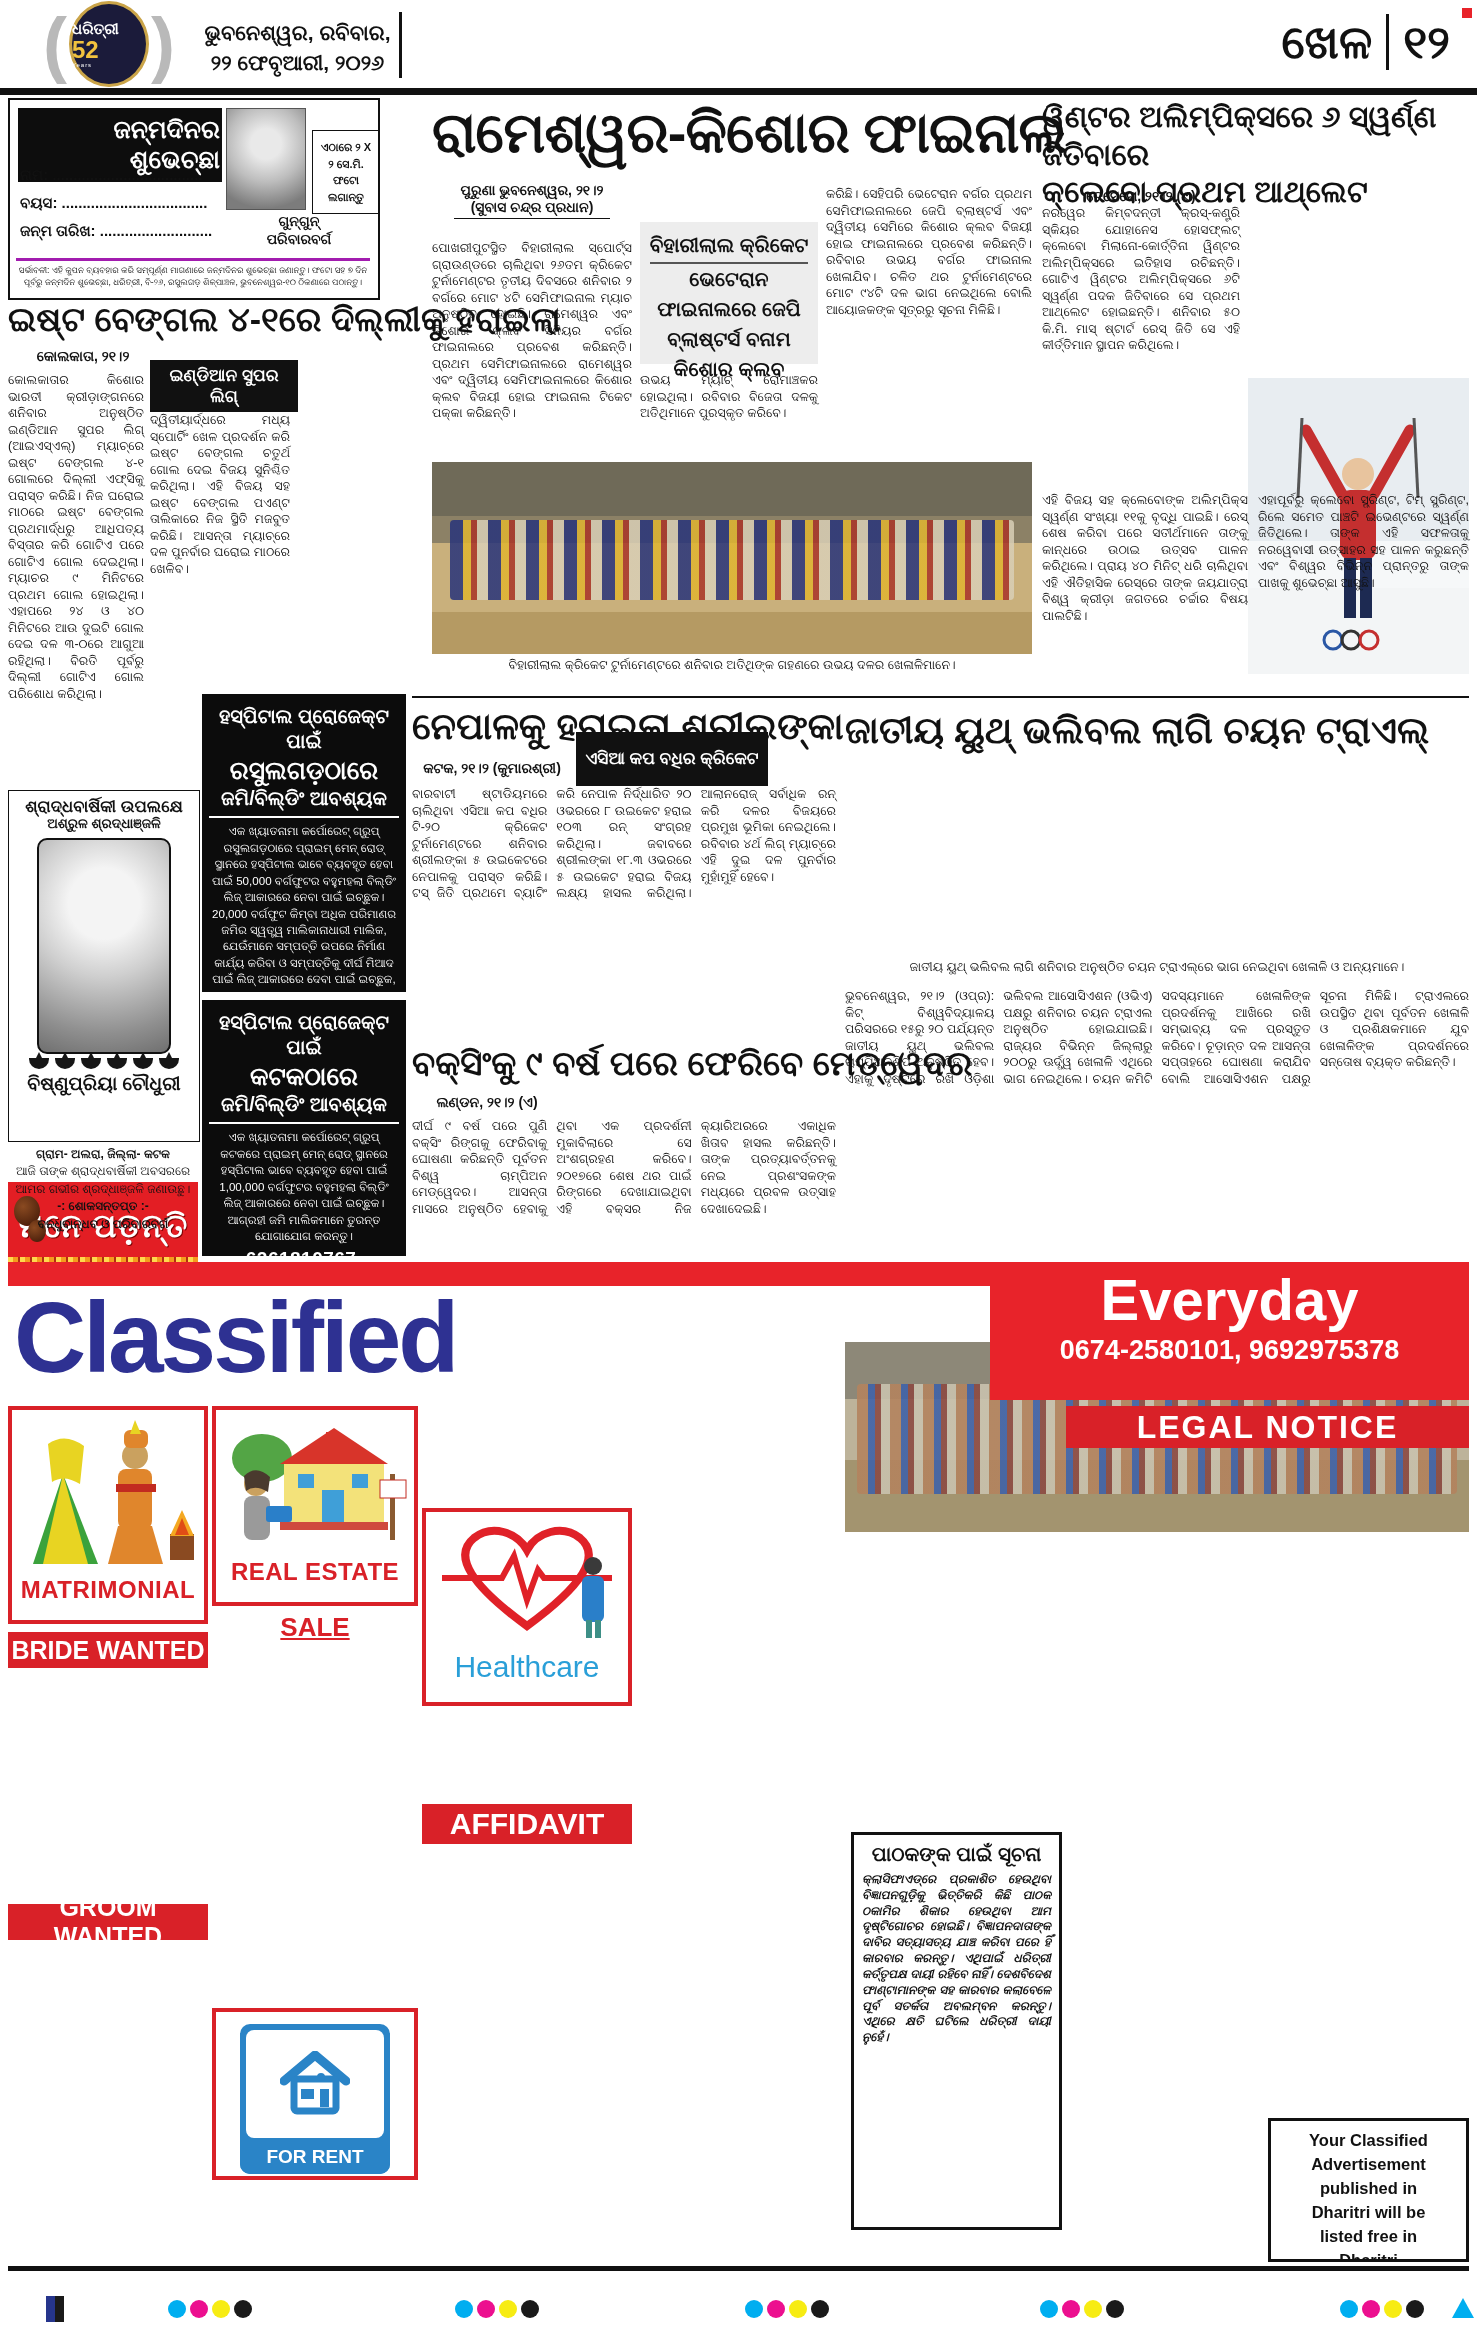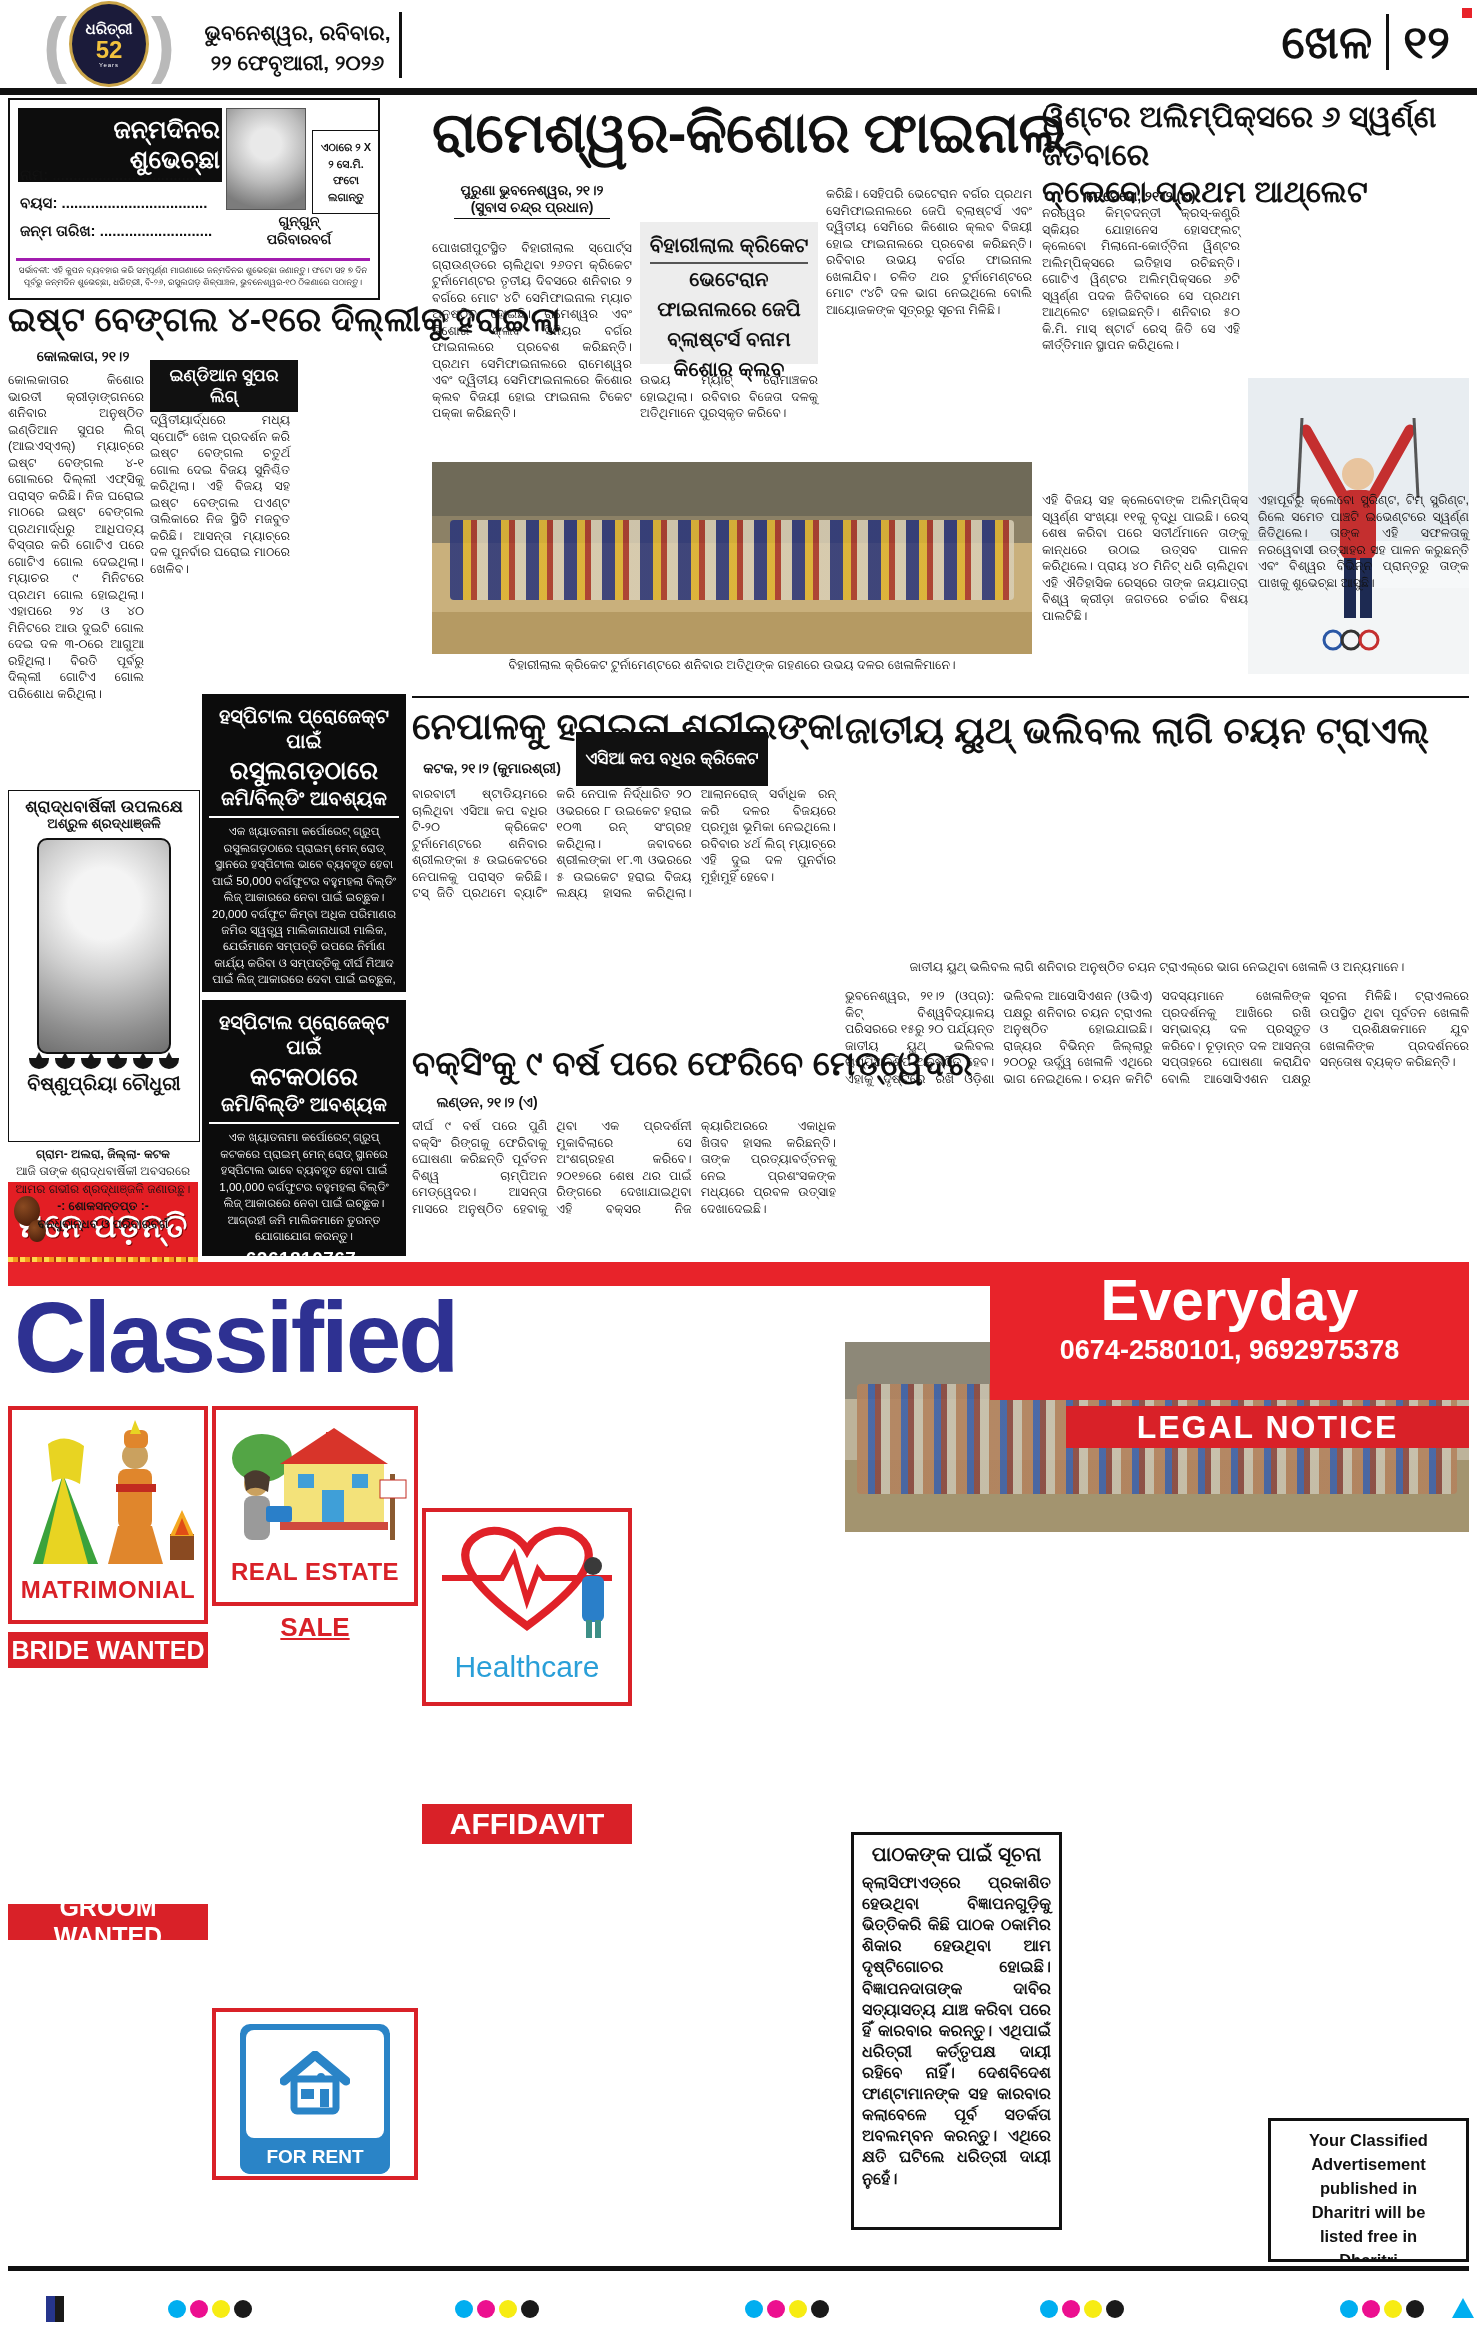--- a/index.html
+++ b/index.html
@@ -6,21 +6,21 @@
   #page{position:relative;width:1477px;height:2339px;background:#fff;margin:0 auto;
         font-family:"Liberation Sans","DejaVu Sans",sans-serif;color:#111;overflow:hidden;}
   .abs{position:absolute;}
   .jt{text-align:justify;line-height:1.32;font-size:12.5px;}
   .ctr{text-align:center;}
   .bold{font-weight:bold;}
   
   .logo-wrap{display:flex;align-items:center;justify-content:center;height:84px;}
   .paren{font-size:72px;color:#b9b9b9;font-weight:bold;line-height:84px;}
   .logo-oval{width:74px;height:80px;background:#1b1b3a;border:3px solid #caa448;border-radius:50%;
-             display:flex;flex-direction:column;align-items:center;justify-content:center;margin:0 2px;}
+             display:flex;flex-direction:column;justify-content:center;margin:0 2px;}
   .logo-name{color:#fff;font-size:15px;font-weight:bold;}
   .logo-years{color:#f2c23e;font-size:24px;font-weight:bold;line-height:1;}
   .logo-years-lbl{color:#fff;font-size:6px;letter-spacing:1px;}
   .mast-date{font-size:21px;font-weight:bold;line-height:1.45;}
   .mast-sec{font-size:46px;font-weight:bold;}
   .vbar{width:3px;background:#111;}
   .mast-rule{background:#111;}
   
   .h-main{font-size:56px;font-weight:800;letter-spacing:-1px;white-space:nowrap;}
   .h-2{font-size:30px;font-weight:800;line-height:1.25;}
@@ -319,21 +319,21 @@
       <rect x="154" y="104" width="6" height="18" fill="#3d8f86"></rect>
       <rect x="163" y="104" width="6" height="18" fill="#3d8f86"></rect>
     </svg>
     <div class="hc-name">Healthcare</div>
   </div>
 
   <div class="abs redhead" style="left:422px;top:1804px;width:210px;height:40px;font-size:30px;">AFFIDAVIT</div>
 
   <div class="abs notice-box" style="left:851px;top:1832px;width:211px;height:398px;">
     <div class="notice-title">ପାଠକଙ୍କ ପାଇଁ ସୂଚନା</div>
-    <div class="jt bold" style="font-size:16px;">କ୍ଲାସିଫାଏଡ୍‌ରେ ପ୍ରକାଶିତ ହେଉଥିବା ବିଜ୍ଞାପନଗୁଡ଼ିକୁ ଭିତ୍ତିକରି କିଛି ପାଠକ ଠକାମିର ଶିକାର ହେଉଥିବା ଆମ ଦୃଷ୍ଟିଗୋଚର ହୋଇଛି। ବିଜ୍ଞାପନଦାତାଙ୍କ ଦାବିର ସତ୍ୟାସତ୍ୟ ଯାଞ୍ଚ କରିବା ପରେ ହିଁ କାରବାର କରନ୍ତୁ। ଏଥିପାଇଁ ଧରିତ୍ରୀ କର୍ତ୍ତୃପକ୍ଷ ଦାୟୀ ରହିବେ ନାହିଁ। ଦେଶବିଦେଶ ଫାଣ୍ଟାମାନଙ୍କ ସହ କାରବାର କଲାବେଳେ ପୂର୍ବ ସତର୍କତା ଅବଲମ୍ବନ କରନ୍ତୁ। ଏଥିରେ କ୍ଷତି ଘଟିଲେ ଧରିତ୍ରୀ ଦାୟୀ ନୁହେଁ।</div>
+    <div class="jt bold" style="font-size:12px;font-style:italic;">କ୍ଲାସିଫାଏଡ୍‌ରେ ପ୍ରକାଶିତ ହେଉଥିବା ବିଜ୍ଞାପନଗୁଡ଼ିକୁ ଭିତ୍ତିକରି କିଛି ପାଠକ ଠକାମିର ଶିକାର ହେଉଥିବା ଆମ ଦୃଷ୍ଟିଗୋଚର ହୋଇଛି। ବିଜ୍ଞାପନଦାତାଙ୍କ ଦାବିର ସତ୍ୟାସତ୍ୟ ଯାଞ୍ଚ କରିବା ପରେ ହିଁ କାରବାର କରନ୍ତୁ। ଏଥିପାଇଁ ଧରିତ୍ରୀ କର୍ତ୍ତୃପକ୍ଷ ଦାୟୀ ରହିବେ ନାହିଁ। ଦେଶବିଦେଶ ଫାଣ୍ଟାମାନଙ୍କ ସହ କାରବାର କଲାବେଳେ ପୂର୍ବ ସତର୍କତା ଅବଲମ୍ବନ କରନ୍ତୁ। ଏଥିରେ କ୍ଷତି ଘଟିଲେ ଧରିତ୍ରୀ ଦାୟୀ ନୁହେଁ।</div>
   </div>
 
   <div class="abs redhead" style="left:1066px;top:1406px;width:403px;height:42px;font-size:32px;letter-spacing:2px;">LEGAL NOTICE</div>
 
   <div class="abs online-box" style="left:1268px;top:2118px;width:201px;height:144px;overflow:hidden;">Your Classified
 Advertisement
 published in
 Dharitri will be
 listed free in
 Dharitri

